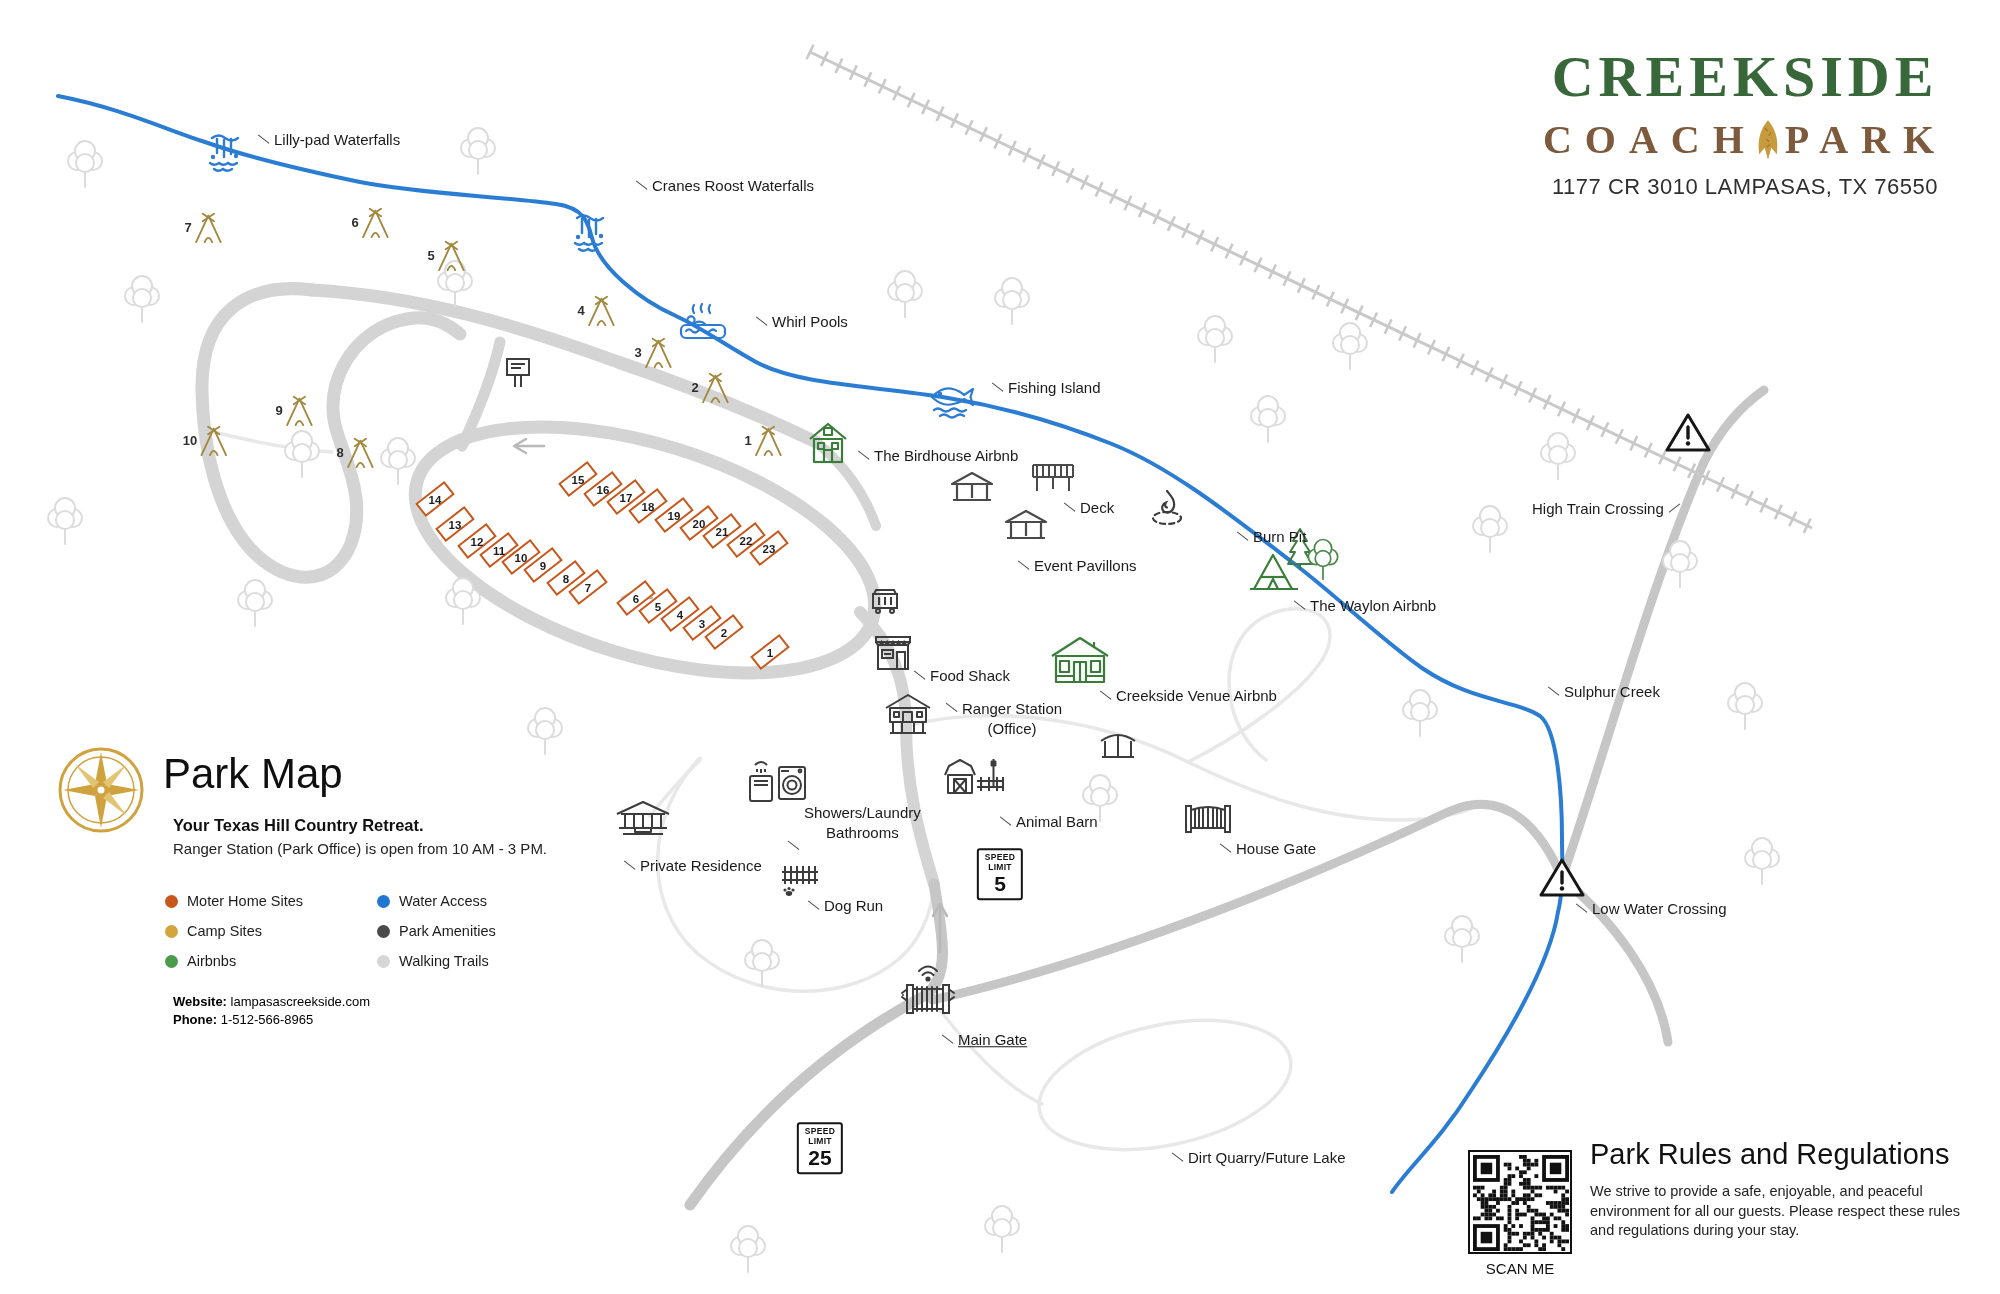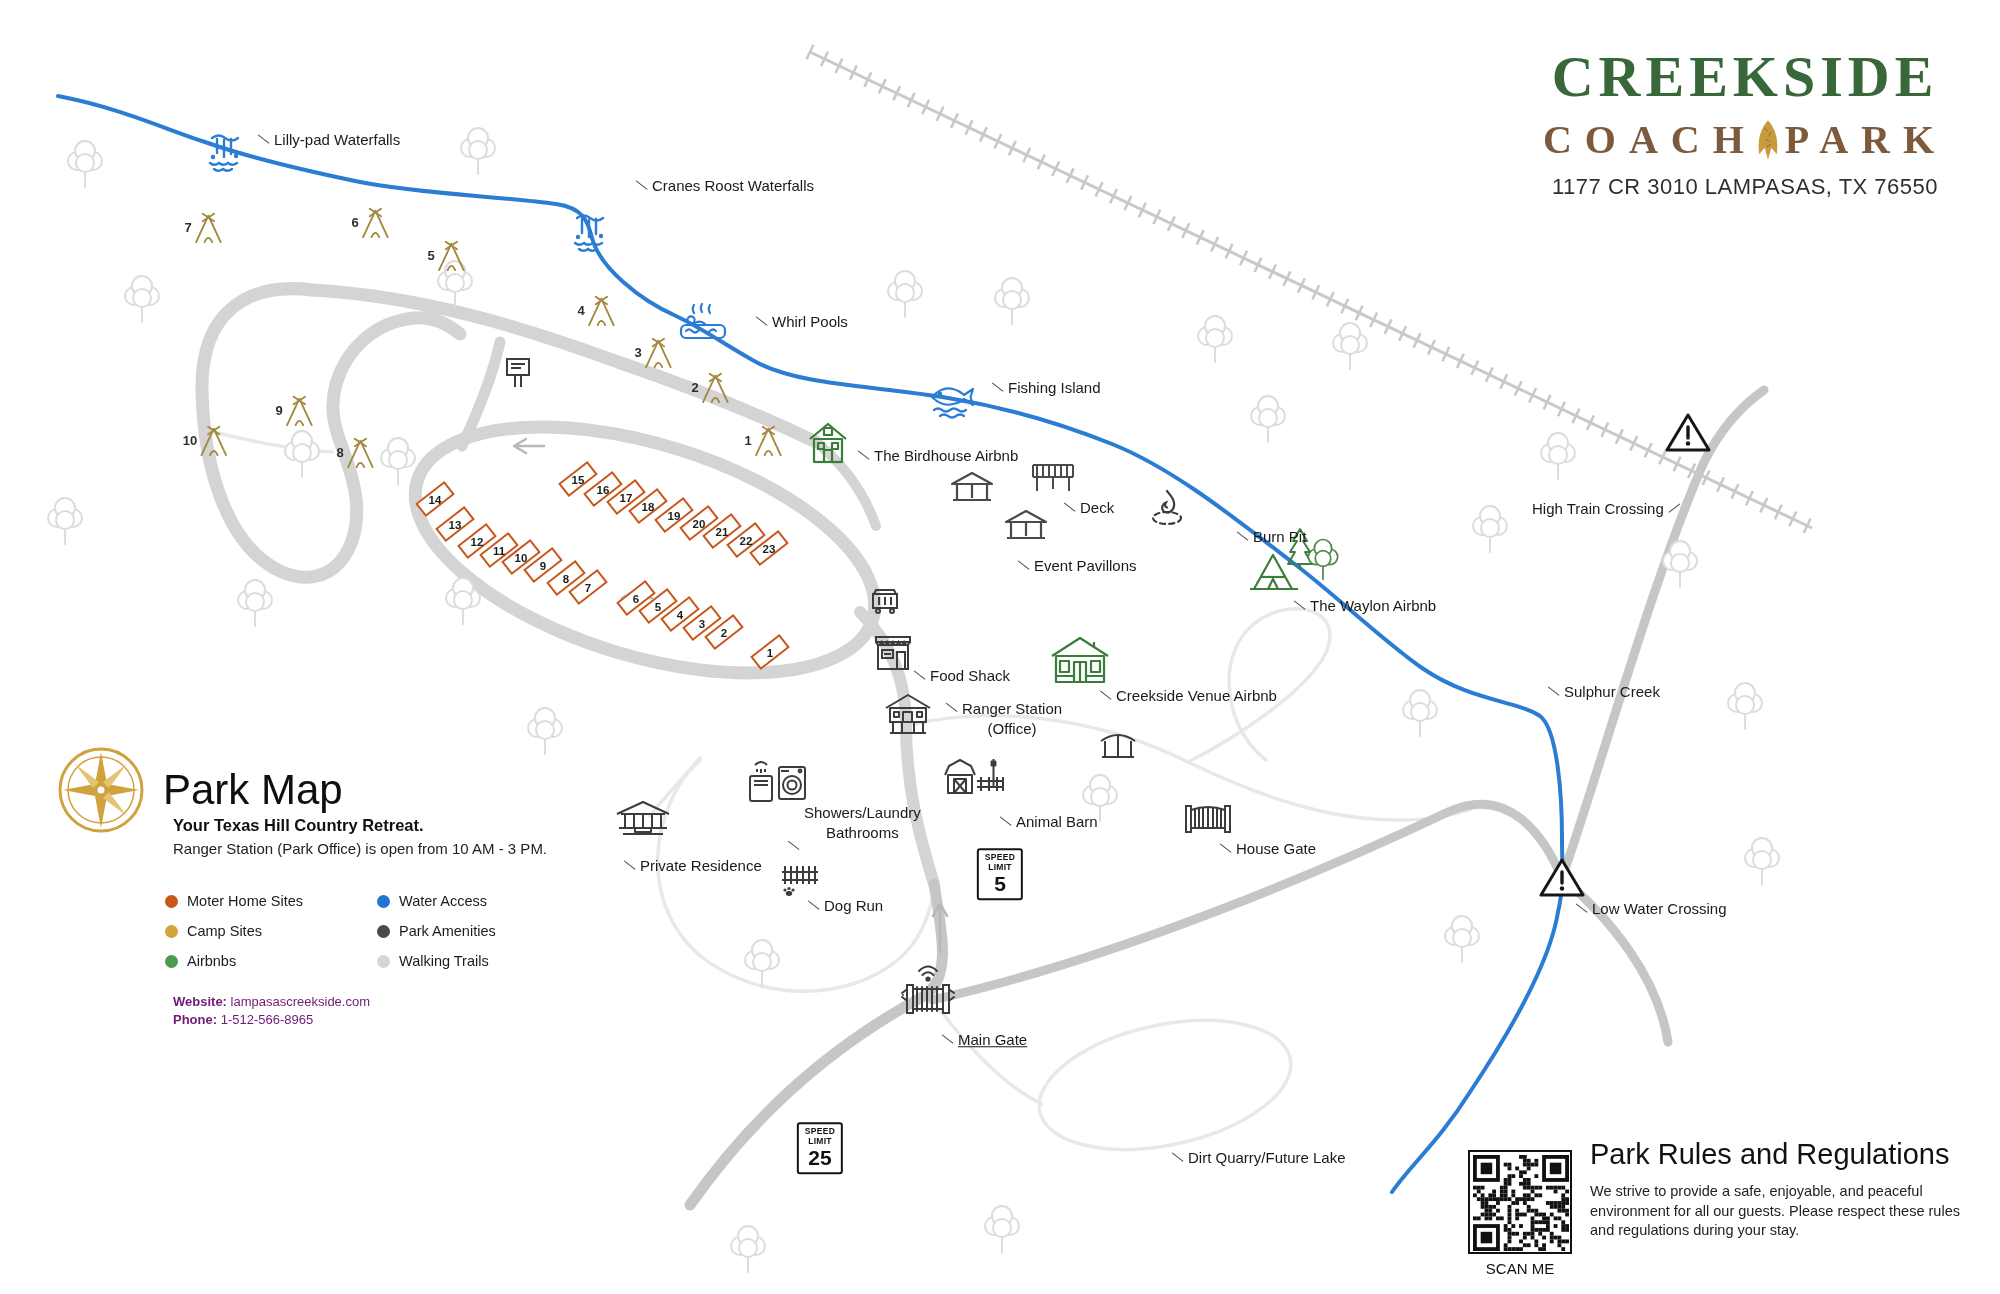--- a/index.html
+++ b/index.html
@@ -21,27 +21,27 @@
 .speed-sign .v{font-size:21px;font-weight:700;line-height:1.05;color:#111}
 
 .brand{position:absolute;left:1480px;top:48px;width:530px;text-align:center}
 .brand-title{font-family:"Liberation Serif",serif;font-weight:700;font-size:58px;letter-spacing:5px;color:#38673a;line-height:1}
 .brand-sub{display:flex;align-items:center;justify-content:center;font-family:"Liberation Serif",serif;font-weight:700;font-size:40px;letter-spacing:13px;color:#7d5a3c;margin-top:12px;line-height:1}
 .brand-sub .ah{margin:0 0 0 -6px;line-height:0}
 .brand-addr{font-size:22px;color:#2f2f2f;margin-top:12px;letter-spacing:.5px}
 
 .legend{position:absolute;left:55px;top:738px;width:540px;height:300px}
 .compass{position:absolute;left:0;top:6px;line-height:0}
-.legend-title{position:absolute;left:108px;top:28px;font-size:42px;color:#0f0f0f}
+.legend-title{position:absolute;left:108px;top:12px;font-size:42px;color:#0f0f0f}
 .tagline{position:absolute;left:118px;top:78px;font-size:16.5px;font-weight:700;color:#111}
 .hours{position:absolute;left:118px;top:102px;font-size:15px;color:#222}
 .legend-items{position:absolute;left:110px;top:148px;display:grid;grid-template-rows:repeat(3,30px);grid-auto-flow:column;grid-auto-columns:212px;align-items:center}
 .legend-item{display:flex;align-items:center;gap:9px;font-size:14.5px;color:#1c1c1c}
 .legend-item .dot{width:13px;height:13px;border-radius:50%;flex:none}
-.contact{position:absolute;left:118px;font-size:13px;color:#701a75}
+.contact{position:absolute;left:118px;font-size:13px;color:#000000}
 
 .rules{position:absolute;left:1468px;top:1138px;width:510px}
 .qr{position:absolute;left:0;top:12px;width:104px;height:104px;border:2px solid #111;background:#fff;padding:3px;line-height:0}
 .qr-caption{position:absolute;left:0;top:122px;width:104px;text-align:center;font-size:15px;color:#111}
 .rules-title{position:absolute;left:122px;top:0;font-size:29px;color:#111;font-weight:400;margin:0}
 .rules-body{position:absolute;left:122px;top:44px;width:372px;font-size:14.5px;line-height:1.35;color:#222;margin:0}
 </style>
 </head>
 <body>
 

